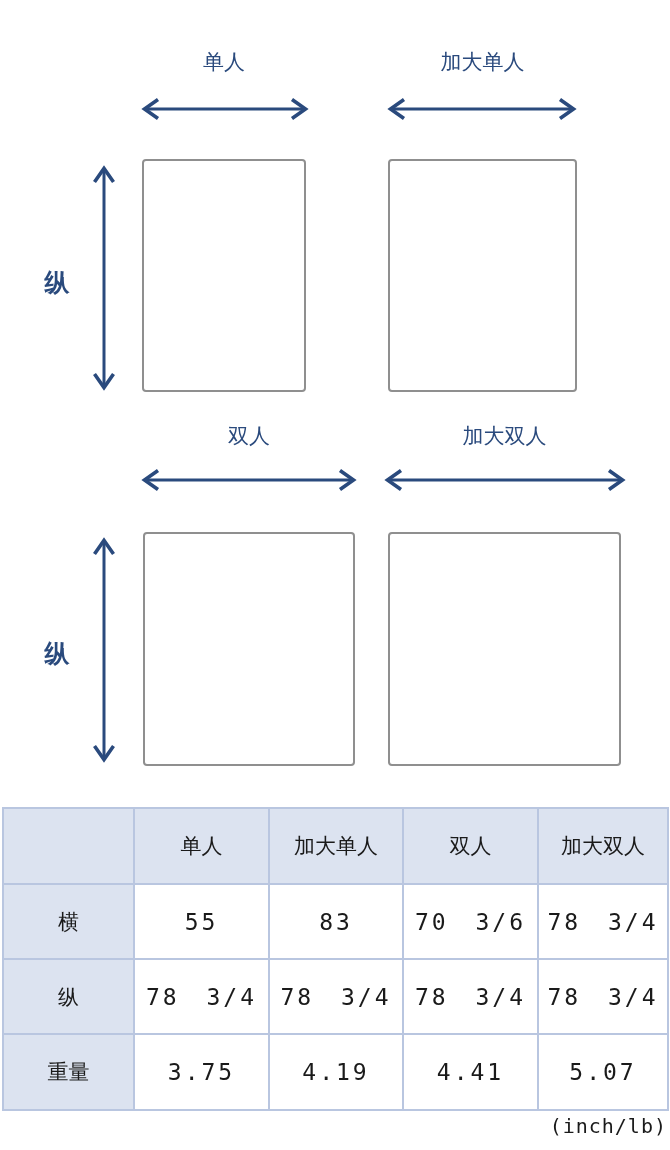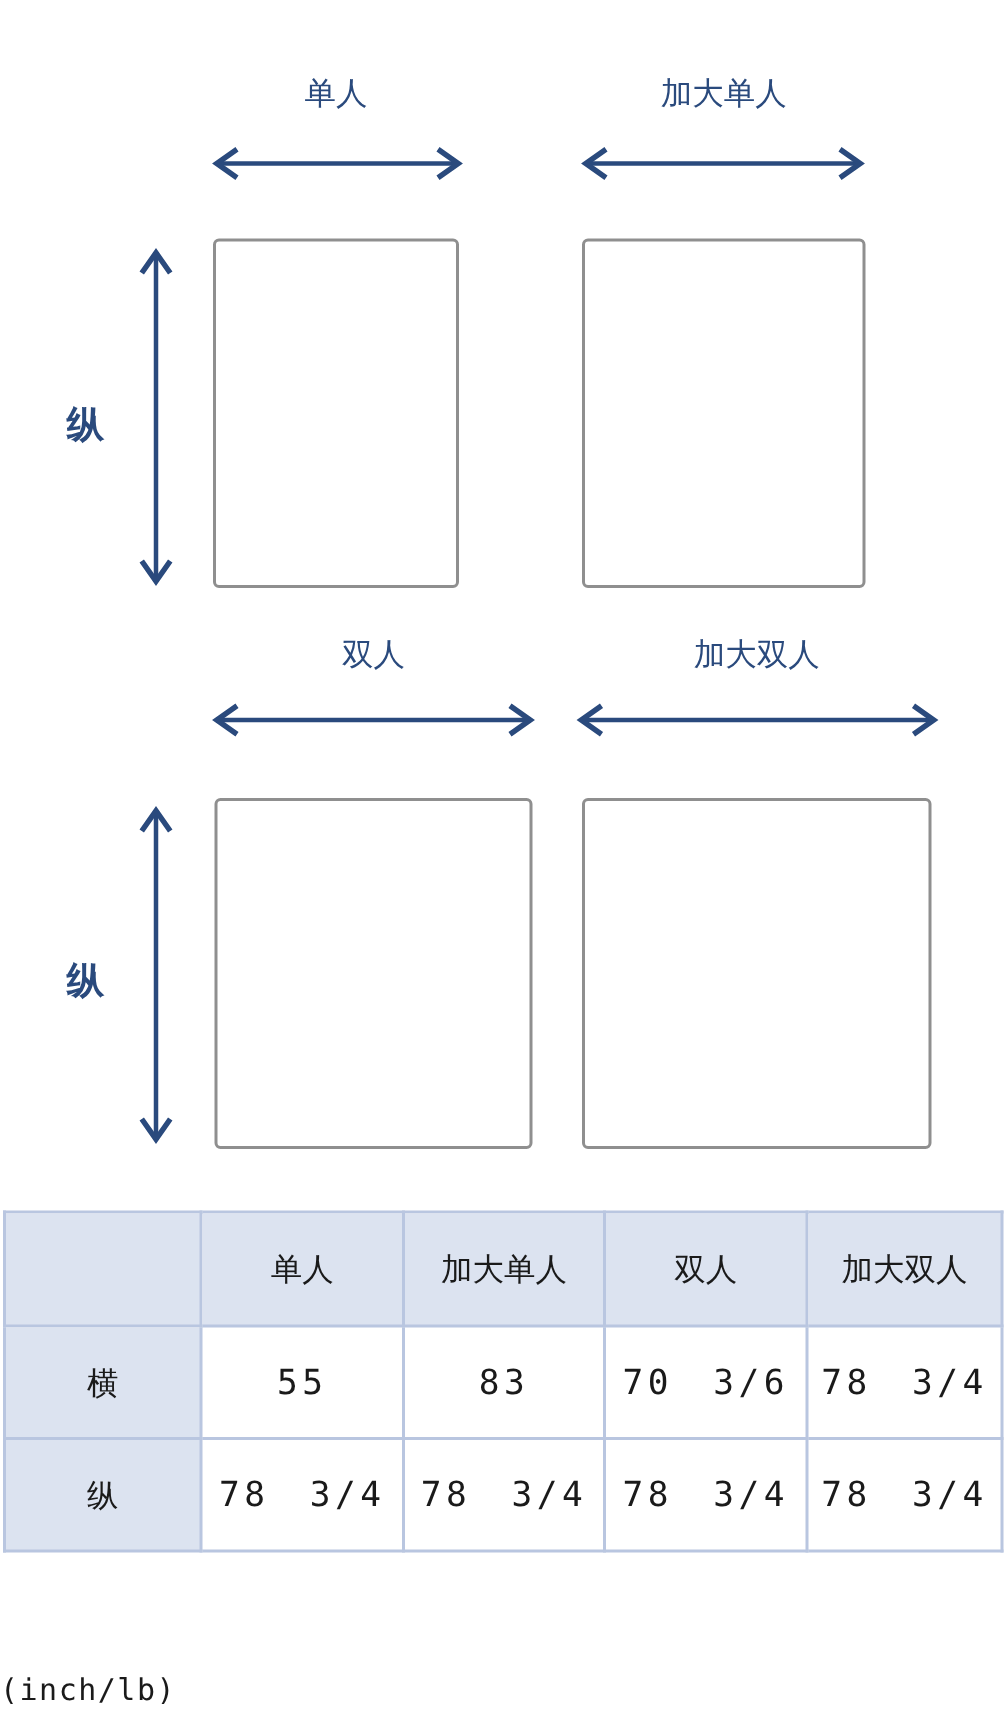--- a/index.html
+++ b/index.html
@@ -34,21 +34,21 @@
   table.size-table .shade{background:var(--cellbg)}
   table.size-table td{background:#fff}
   .cjk{font-size:21px}
   .bold{font-weight:bold}
   .num{font-family:"DejaVu Sans Mono",monospace;font-size:23px;letter-spacing:3px;word-spacing:10px}
   tr.r-head{height:76px}
   tr.r-mid{height:75px}
   tr.r-last{height:76px}
 
   .unit-note{font-family:"DejaVu Sans Mono",monospace;font-size:20px;letter-spacing:1px;
-    color:var(--ink)}
+    text-align:right;color:var(--ink)}
 </style>
 </head>
 <body>
 
 <div class="stage">
 
   <div class="abs size-label" style="left:142px;top:48px;width:164px">单人</div>
   <div class="abs size-label" style="left:388px;top:48px;width:189px">加大单人</div>
 
   <svg class="abs arrow" style="left:139px;top:96px" width="172" height="26" viewBox="0 0 172 26">
@@ -119,18 +119,25 @@
         <td class="num">70 3/6</td>
         <td class="num">78 3/4</td>
       </tr>
       <tr class="r-mid">
         <th class="shade cjk bold">纵</th>
         <td class="num">78 3/4</td>
         <td class="num">78 3/4</td>
         <td class="num">78 3/4</td>
         <td class="num">78 3/4</td>
       </tr>
+      <tr class="r-last">
+        <th class="shade cjk">重量</th>
+        <td class="num">3.75</td>
+        <td class="num">4.19</td>
+        <td class="num">4.41</td>
+        <td class="num">5.07</td>
+      </tr>
     </tbody>
   </table>
 
   <div class="abs unit-note" style="left:0;right:3px;top:1114px">(inch/lb)</div>
 
 </div>
 
 </body></html>

